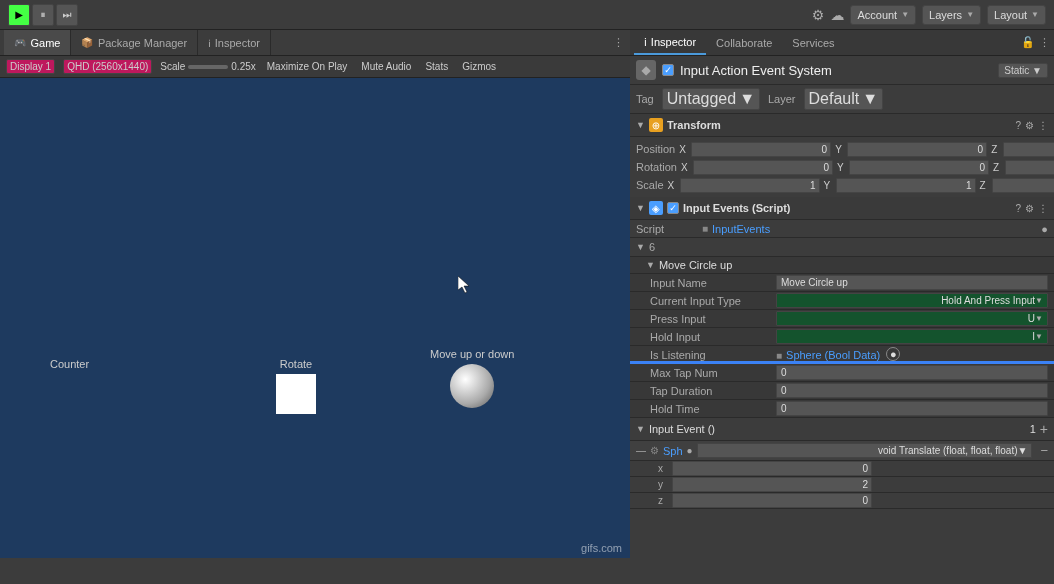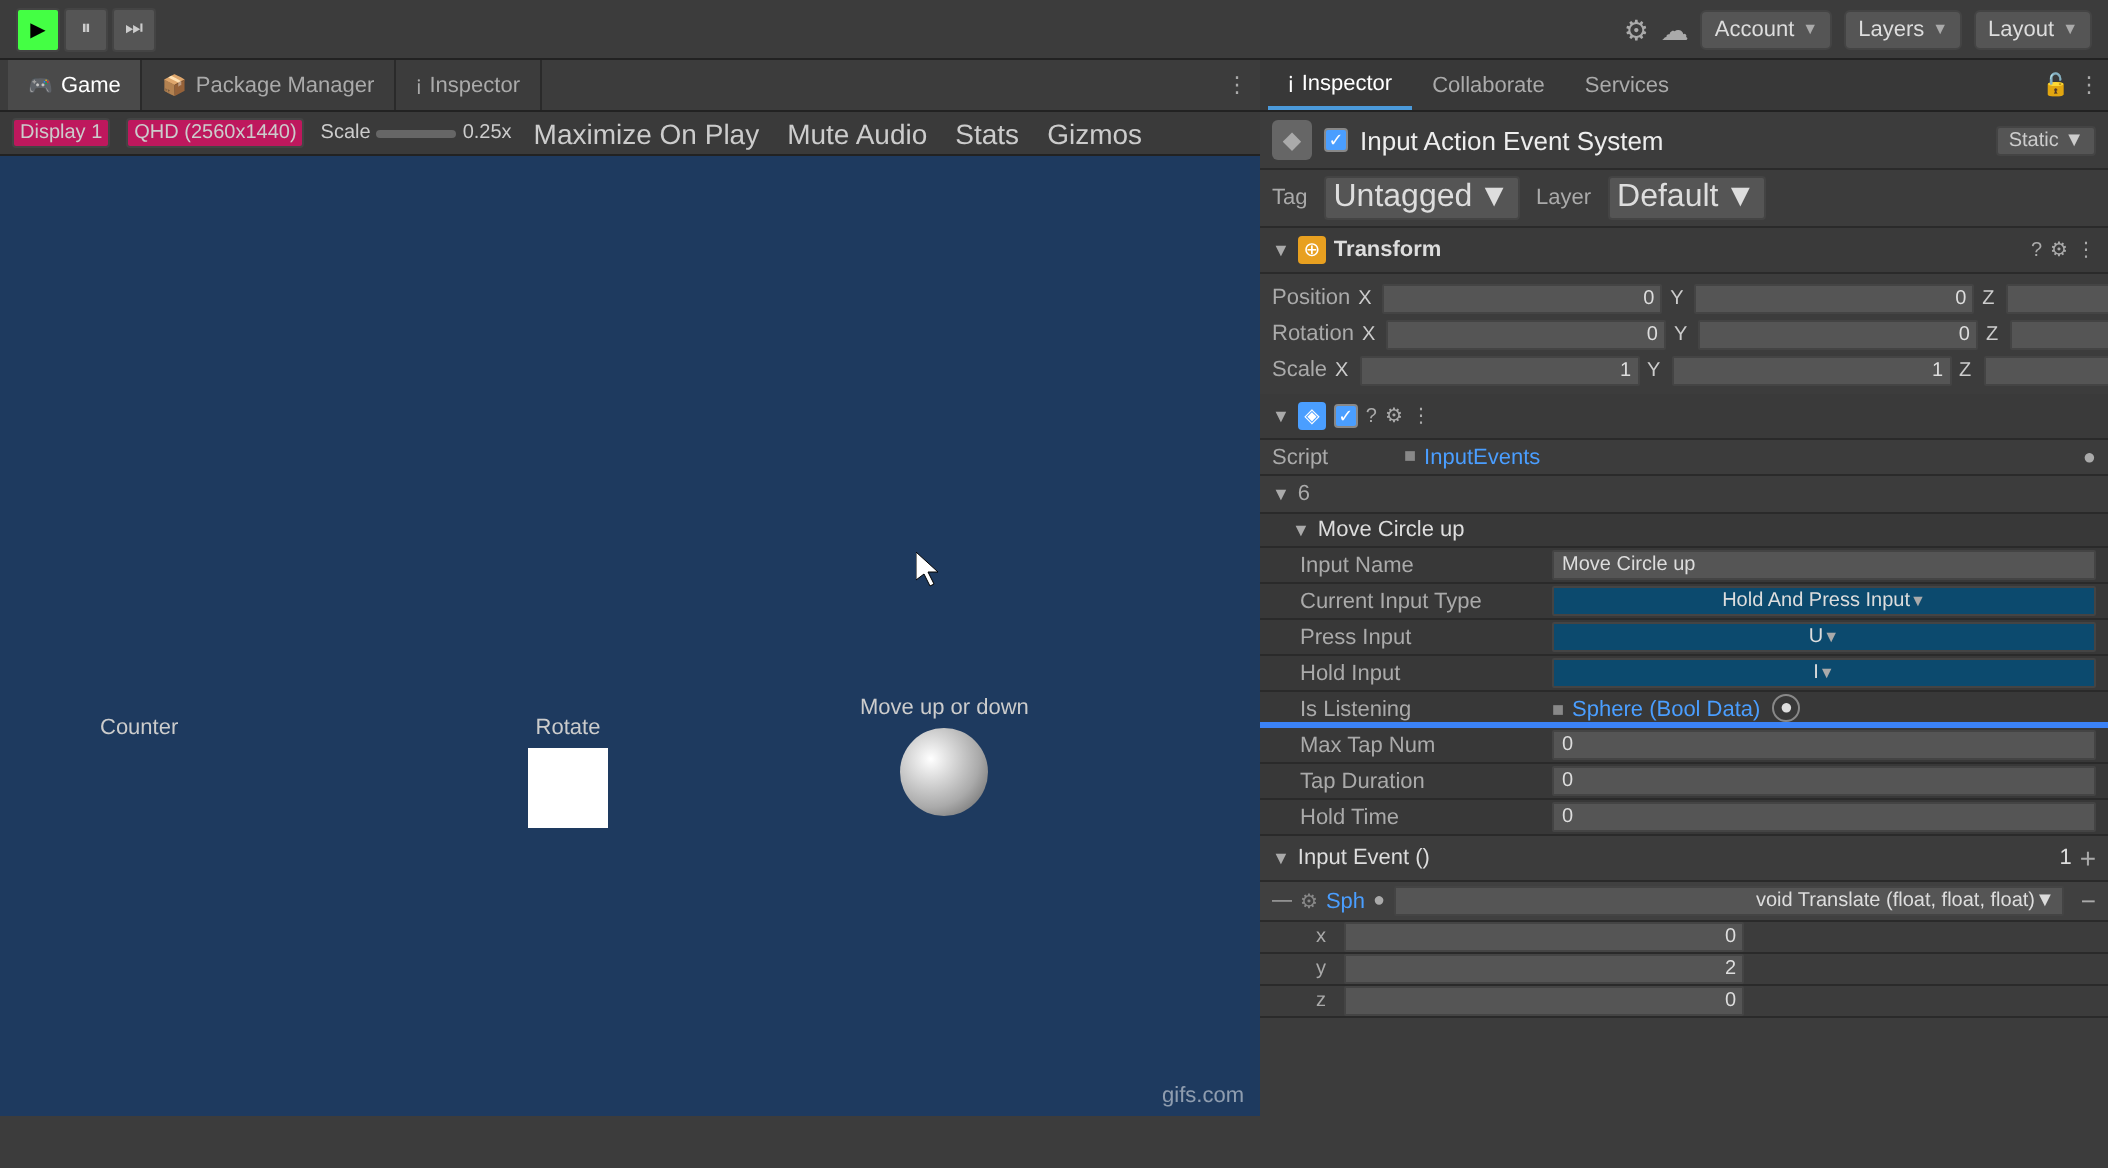--- a/index.html
+++ b/index.html
@@ -57,40 +57,40 @@
     
     .game-toolbar {
       display: flex; align-items: center; height: 22px; background: #3a3a3a;
       border-bottom: 1px solid #222; padding: 0 6px; gap: 8px; font-size: 10px; color: #ccc;
     }
     .game-toolbar select, .game-toolbar .dropdown-mini {
       background: #be185d; border: 1px solid #444; color: #ccc; font-size: 10px;
       padding: 1px 3px; border-radius: 2px; cursor: pointer;
     }
     .game-toolbar .btn-mini {
-      background: none; border: none; color: #ccc; font-size: 14px; cursor: pointer; padding: 1px 3px;
+      background: none; border: none; color: #ccc; font-size: 10px; cursor: pointer; padding: 1px 3px;
     }
     .scale-container { display: flex; align-items: center; gap: 3px; }
     .scale-slider { width: 40px; height: 4px; background: #666; border-radius: 2px; }
 
     
     .main-layout { display: flex; height: calc(584px - 30px - 26px); }
 
     
     .game-view { flex: 0 0 630px; display: flex; flex-direction: column; background: #1a1a2e; }
     .game-canvas {
       flex: 1; background: #1e3a5f; position: relative; overflow: hidden;
       display: flex; align-items: center; justify-content: flex-start;
     }
     .game-object {
       position: absolute; display: flex; flex-direction: column; align-items: center; gap: 4px;
       color: #ccc; font-size: 11px;
     }
     .obj-counter { left: 50px; top: 280px; }
-    .obj-rotate { left: 264px; top: 280px; }
+    .obj-rotate { left: 276px; top: 280px; }
     .obj-move { left: 430px; top: 270px; }
     .white-square { width: 40px; height: 40px; background: white; }
     .sphere {
       width: 44px; height: 44px; border-radius: 50%;
       background: radial-gradient(circle at 35% 35%, #fff, #aaa 60%, #555);
     }
     .cursor { position: absolute; left: 458px; top: 198px; width: 12px; height: 16px; }
     .cursor::before { content: ''; position: absolute; left: 0; top: 0; border: 6px solid transparent; border-top: none; }
 
     
@@ -163,23 +163,23 @@
     .prop-row {
       display: flex; align-items: center; height: 18px; padding: 0 6px 0 20px;
       border-bottom: 1px solid #2a2a2a; gap: 6px;
     }
     .prop-label { width: 120px; color: #aaa; font-size: 11px; }
     .prop-input {
       flex: 1; background: #555; border: 1px solid #444; color: #ddd;
       font-size: 10px; padding: 1px 4px; border-radius: 1px;
     }
     .prop-dropdown {
-      flex: 1; background: #0c4a6e; border: 1px solid #444; color: #ddd;
+      flex: 1; background: #14532d; border: 1px solid #444; color: #ddd;
       font-size: 10px; padding: 1px 4px; border-radius: 1px; display: flex;
-      align-items: center; justify-content: center; cursor: pointer;
+      align-items: center; justify-content: flex-end; cursor: pointer;
     }
     .prop-dropdown .dd-arrow { font-size: 8px; color: #aaa; }
 
     
     .bool-row {
       display: flex; align-items: flex-end; height: 18px; padding: 0 6px 0 20px;
       border-bottom: 3px solid #3b82f6; gap: 6px;
     }
     .bool-label { width: 120px; color: #aaa; font-size: 11px; }
     .bool-value { display: flex; align-items: center; gap: 4px; color: #4a9eff; font-size: 11px; }
@@ -422,20 +422,21 @@
                 <input class="xyz-val" value="1" style="">
               </div>
           </div>
         </div>
       </div>
 
       <div class="section-header">
         <span class="section-arrow">▼</span>
         <div class="section-icon script">◈</div>
         <div class="checkbox"></div>
+        <span class="section-title">Input Events (Script)</span>
         <div class="section-tools">
           <span style="cursor:pointer;">?</span>
           <span style="cursor:pointer;">⚙</span>
           <span style="cursor:pointer;">⋮</span>
         </div>
       </div>
 
       <div class="script-row">
         <span class="script-label">Script</span>
         <div class="script-ref">

